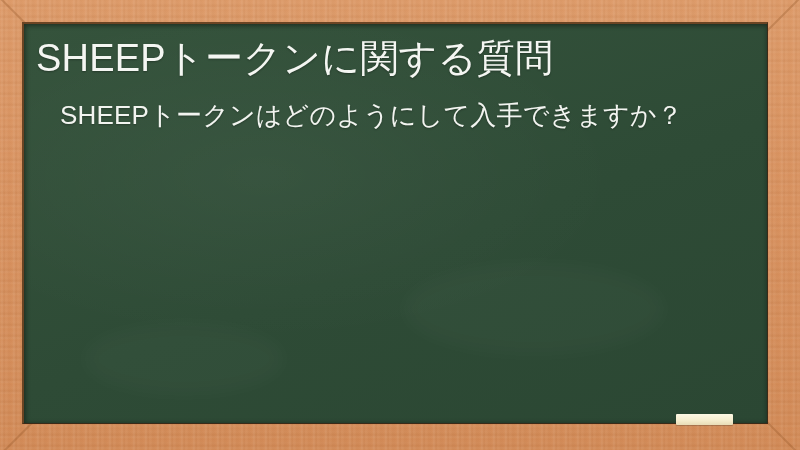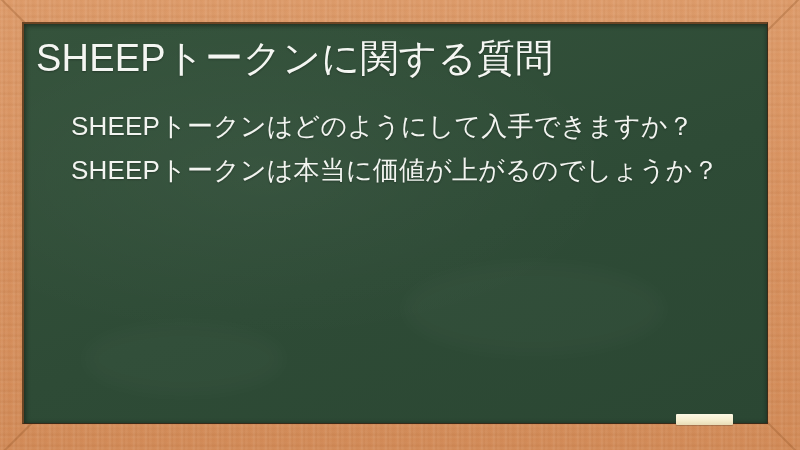--- a/index.html
+++ b/index.html
@@ -104,21 +104,21 @@
     letter-spacing: 0.2px;
     text-shadow: 0 1px 2px rgba(0,0,0,0.30);
     white-space: nowrap;
   }
 
   .question-list {
     position: absolute;
     left: 12px;
     top: 72px;
     right: 18px;
-    margin: 13px;
+    margin: 2px;
     padding: 0;
     list-style: none;
   }
   .question-item {
     color: #f2f4f0;
     font-size: 26px;
     font-weight: 400;
     line-height: 1.38;
     letter-spacing: 0.2px;
     padding: 0 0 0 22px;
@@ -150,20 +150,19 @@
 
   <div class="board">
 
     <span class="smudge s1"></span>
     <span class="smudge s2"></span>
 
     <div class="board-title">SHEEPトークンに関する質問</div>
 
     <ul class="question-list">
       <li class="question-item">SHEEPトークンはどのようにして入手できますか？</li>
-      <li class="question-item">SHEEPトークンは本当に価値が上がるのでしょうか？</li>
     </ul>
 
   </div>
 
   <div class="chalk-stick"></div>
 
 </div>
 
 </body></html>

